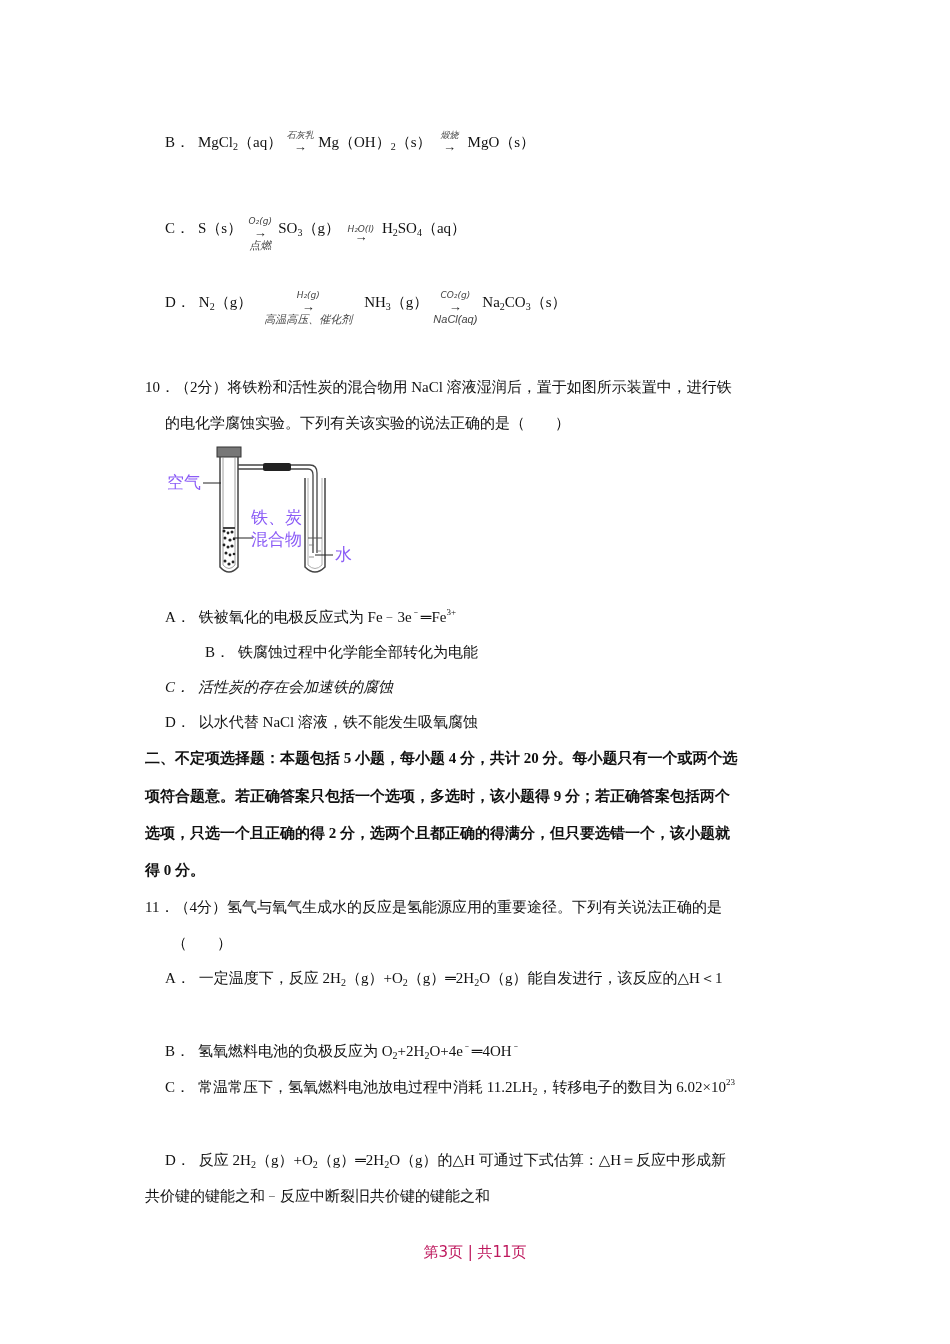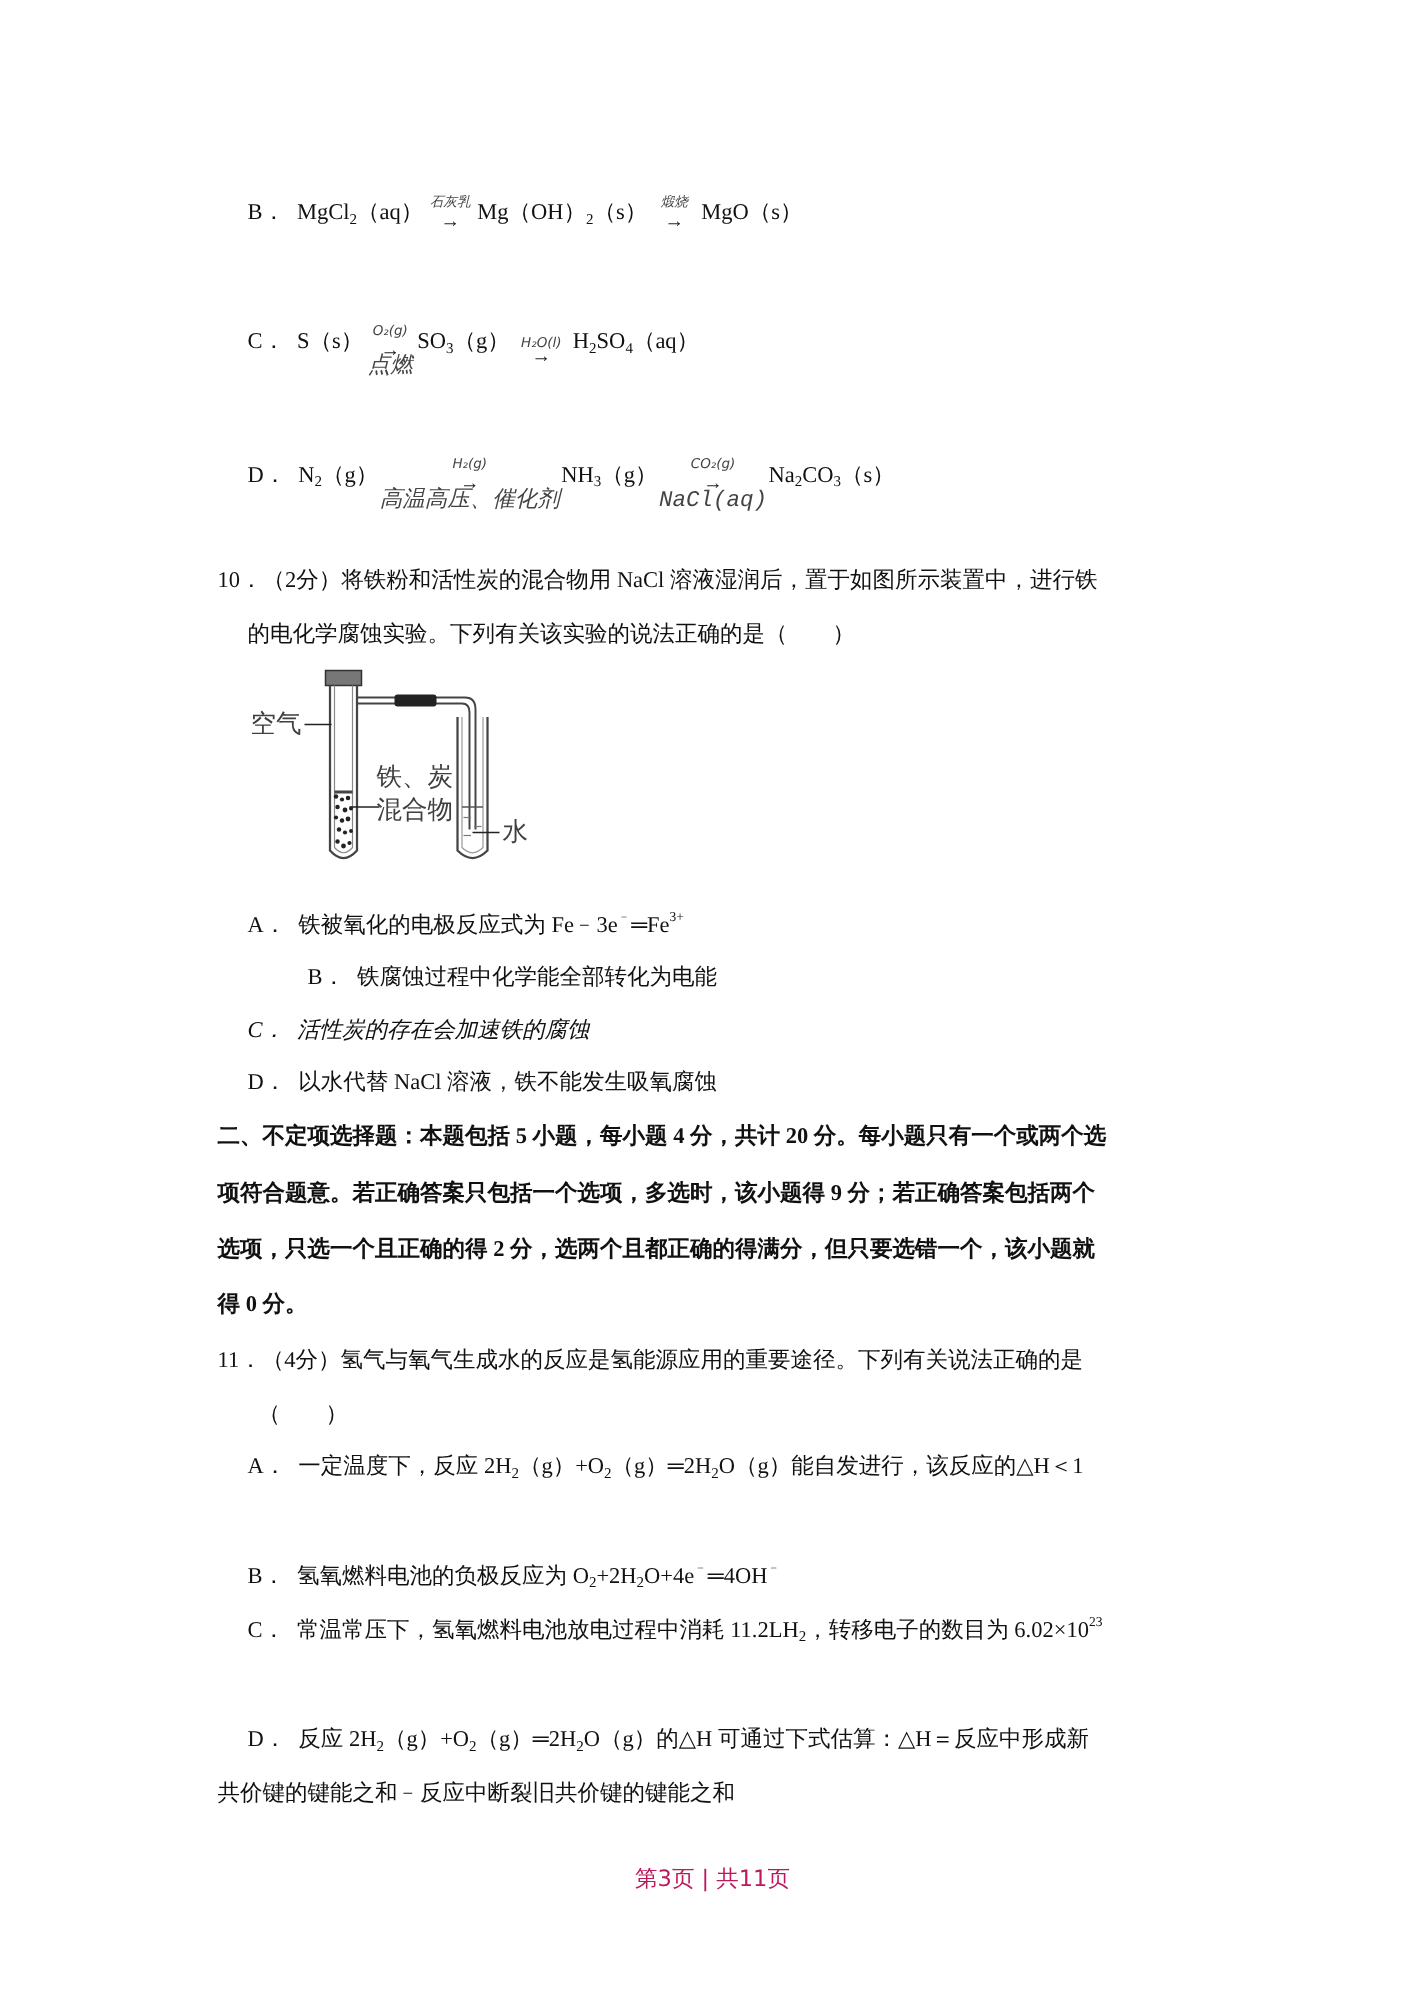--- a/index.html
+++ b/index.html
@@ -15,43 +15,43 @@
   .arrow-group {
     display: inline-block; position: relative; vertical-align: top;
     text-align: center; min-width: 34px; margin: 0 1px;
   }
   .arrow-group .above {
     display: block; font-size: 9px; font-style: italic; color: #444;
     line-height: 10px; font-family: "DejaVu Sans", sans-serif; position: relative; top: -2px;
   }
   .arrow-group .arr { display: block; font-size: 13px; line-height: 10px; color: #222; }
   .arrow-group .below {
-    display: block; font-size: 15px; font-style: italic; color: #444;
-    line-height: 14px; font-family: Liberation Mono, monospace;
+    display: block; font-size: 11px; font-style: italic; color: #444;
+    line-height: 14px; font-family: Liberation Sans, sans-serif;
   }
   .bold { font-weight: bold; }
   .footer {
     position: absolute; top: 1243px; left: 0; width: 950px; text-align: center;
     font-family: "DejaVu Sans", sans-serif; font-size: 15px; color: #be185d;
   }
   .figure { position: absolute; left: 165px; top: 443px; width: 200px; height: 135px; }
-  .figure .flabel { position: absolute; font-family: "DejaVu Sans", sans-serif; font-size: 17px; color: #404040; }
+  .figure .flabel { position: absolute; font-family: "DejaVu Sans", sans-serif; font-size: 17px; color: #8b5cf6; }
 </style>
 </head>
 <body>
 
 <div class="line" style="left:165px; top:132px;">
   <span class="lbl">B．</span><span>MgCl</span><sub>2</sub><span>（aq）</span><span class="arrow-group"><span class="above">石灰乳</span><span class="arr">→</span></span><span>Mg（OH）</span><sub>2</sub><span>（s）</span><span class="arrow-group"><span class="above">煅烧</span><span class="arr">→</span></span><span>MgO（s）</span>
 </div>
 
 <div class="line" style="left:165px; top:218px;">
   <span class="lbl">C．</span><span>S（s）</span><span class="arrow-group"><span class="above">O₂(g)</span><span class="arr">→</span><span class="below">点燃</span></span><span>SO</span><sub>3</sub><span>（g）</span><span class="arrow-group" style="min-width:40px;"><span class="above" style="top:6px;">H₂O(l)</span><span class="arr" style="margin-top:4px;">→</span></span><span>H</span><sub>2</sub><span>SO</span><sub>4</sub><span>（aq）</span>
 </div>
 
-<div class="line" style="left:165px; top:307px;">
+<div class="line" style="left:165px; top:292px;">
   <span class="lbl">D．</span><span>N</span><sub>2</sub><span>（g）</span><span class="arrow-group" style="min-width:110px;"><span class="above">H₂(g)</span><span class="arr">→</span><span class="below">高温高压、催化剂</span></span><span>NH</span><sub>3</sub><span>（g）</span><span class="arrow-group" style="min-width:52px;"><span class="above">CO₂(g)</span><span class="arr">→</span><span class="below">NaCl(aq)</span></span><span>Na</span><sub>2</sub><span>CO</span><sub>3</sub><span>（s）</span>
 </div>
 
 <div class="line" style="left:145px; top:377px;">10．（2分）将铁粉和活性炭的混合物用 NaCl 溶液湿润后，置于如图所示装置中，进行铁</div>
 <div class="line" style="left:165px; top:413px;">的电化学腐蚀实验。下列有关该实验的说法正确的是（　　）</div>
 
 <div class="figure">
   <svg width="200" height="135" viewBox="0 0 200 135">
 
     <rect x="52" y="4" width="24" height="10" fill="#777" stroke="#333" stroke-width="1"></rect>

